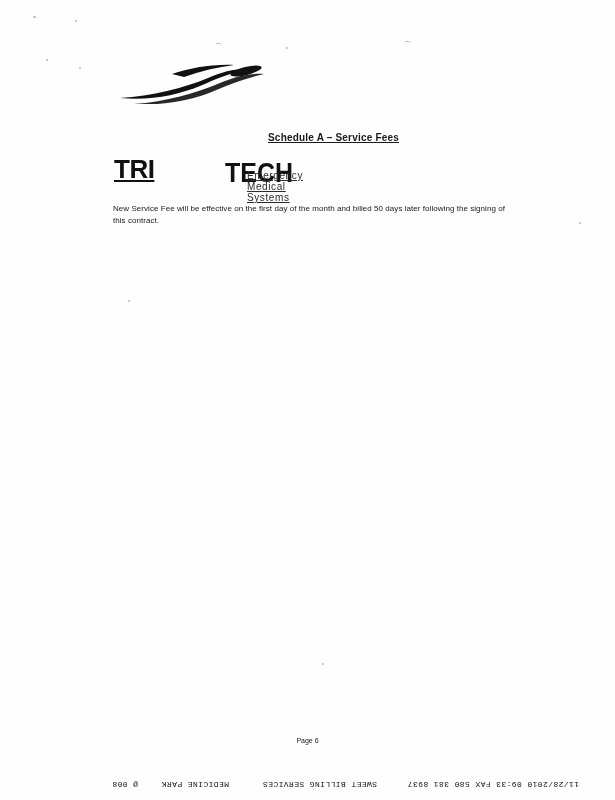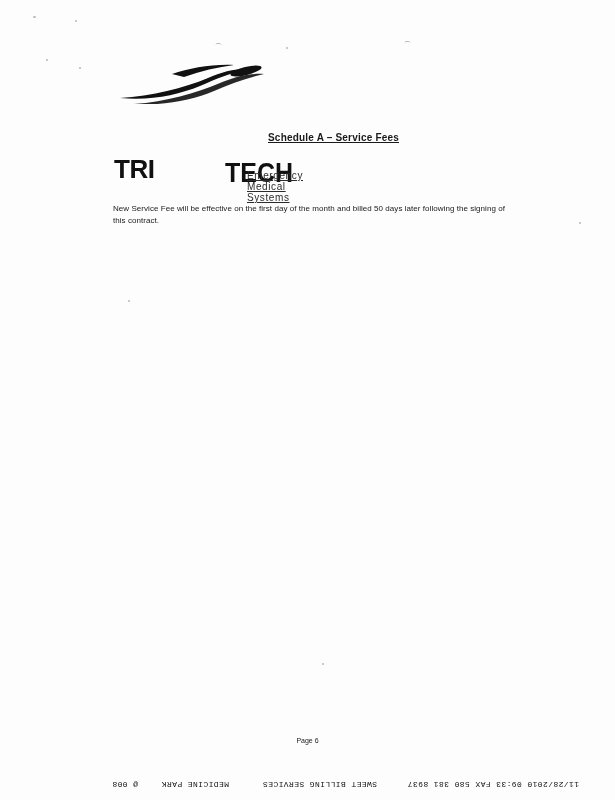--- a/index.html
+++ b/index.html
@@ -51,20 +51,21 @@
   }
   .logo-text {
     position: absolute;
     left: 2px;
     top: 92px;
     font-family: "Liberation Sans", sans-serif;
     font-weight: bold;
     font-size: 26px;
     letter-spacing: -0.5px;
     color: #111;
+    text-decoration: underline;
   }
   .logo-name {
     position: absolute;
     left: 113px;
     top: 94px;
     font-family: "Liberation Sans", sans-serif;
     font-weight: bold;
     font-size: 25px;
     letter-spacing: 0px;
     color: #111;

